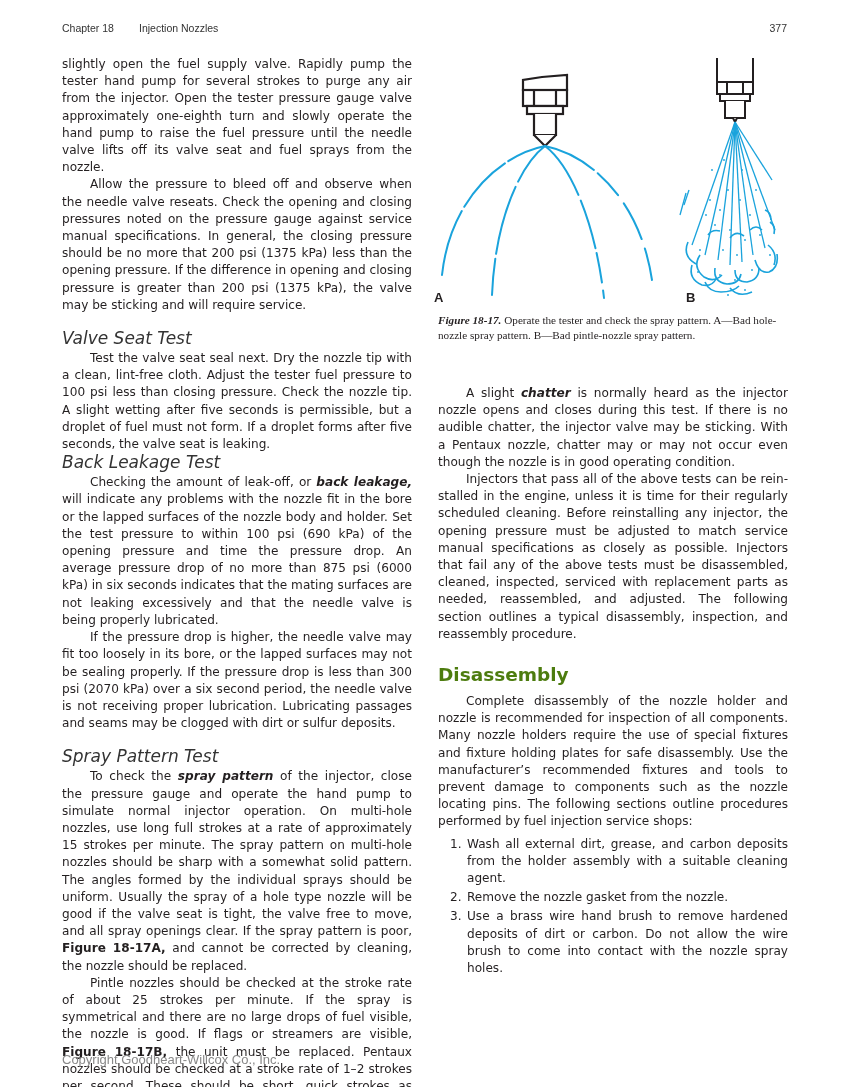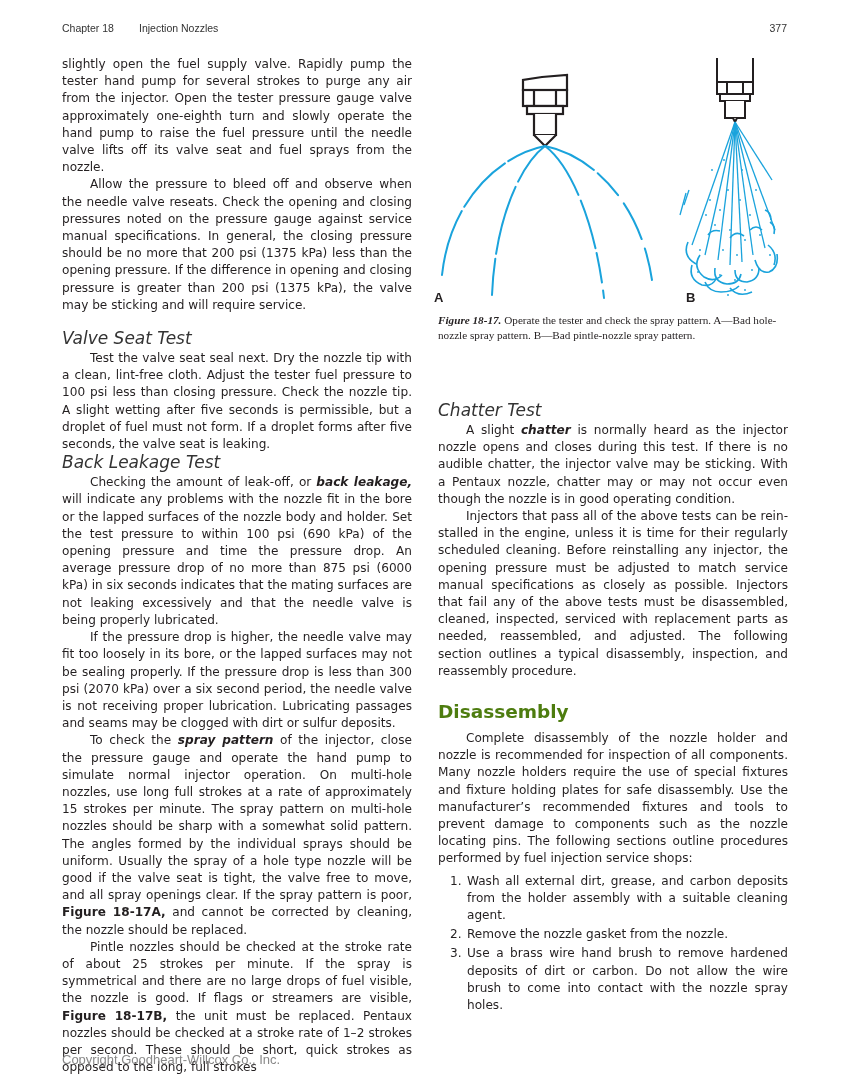--- a/index.html
+++ b/index.html
@@ -65,20 +65,21 @@
   <p>slightly open the fuel supply valve. Rapidly pump the tester hand pump for several strokes to purge any air from the injector. Open the tester pressure gauge valve approxi­mately one-eighth turn and slowly operate the hand pump to raise the fuel pressure until the needle valve lifts off its valve seat and fuel sprays from the nozzle.</p>
   <p class="indent">Allow the pressure to bleed off and observe when the needle valve reseats. Check the opening and closing pres­sures noted on the pressure gauge against service manual specifications. In general, the closing pressure should be no more that 200 psi (1375 kPa) less than the opening pres­sure. If the difference in opening and closing pressure is greater than 200 psi (1375 kPa), the valve may be sticking and will require service.</p>
 
   <h3 style="margin-top:15px;margin-bottom:3px;">Valve Seat Test</h3>
   <p class="indent">Test the valve seat seal next. Dry the nozzle tip with a clean, lint-free cloth. Adjust the tester fuel pressure to 100 psi less than closing pressure. Check the nozzle tip. A slight wetting after five seconds is permissible, but a droplet of fuel must not form. If a droplet forms after five seconds, the valve seat is leaking.</p>
 
   <h3 style="margin-top:0;margin-bottom:3px;">Back Leakage Test</h3>
   <p class="indent"><span>Checking the amount of leak-off, or </span><span class="kw">back leakage,</span><span> will indicate any problems with the nozzle fit in the bore or the lapped surfaces of the nozzle body and holder. Set the test pressure to within 100 psi (690 kPa) of the opening pres­sure and time the pressure drop. An average pressure drop of no more than 875 psi (6000 kPa) in six seconds indicates that the mating surfaces are not leaking excessively and that the needle valve is being properly lubricated.</span></p>
   <p class="indent">If the pressure drop is higher, the needle valve may fit too loosely in its bore, or the lapped surfaces may not be sealing properly. If the pressure drop is less than 300 psi (2070 kPa) over a six second period, the needle valve is not receiving proper lubrication. Lubricating passages and seams may be clogged with dirt or sulfur deposits.</p>
 
+  <h3 style="margin-top:15px;margin-bottom:3px;">Spray Pattern Test</h3>
   <p class="indent"><span>To check the </span><span class="kw">spray pattern</span><span> of the injector, close the pressure gauge and operate the hand pump to simulate normal injector operation. On multi-hole nozzles, use long full strokes at a rate of approximately 15 strokes per minute. The spray pattern on multi-hole nozzles should be sharp with a somewhat solid pattern. The angles formed by the individual sprays should be uniform. Usually the spray of a hole type nozzle will be good if the valve seat is tight, the valve free to move, and all spray openings clear. If the spray pattern is poor, </span><span class="figref">Figure 18-17A,</span><span> and cannot be cor­rected by cleaning, the nozzle should be replaced.</span></p>
   <p class="indent"><span>Pintle nozzles should be checked at the stroke rate of about 25 strokes per minute. If the spray is symmetrical and there are no large drops of fuel visible, the nozzle is good. If flags or streamers are visible, </span><span class="figref">Figure 18-17B,</span><span> the unit must be replaced. Pentaux nozzles should be checked at a stroke rate of 1–2 strokes per second. These should be short, quick strokes as opposed to the long, full strokes</span></p>
 </div>
 
 <div class="figure">
   <svg width="380" height="260" viewBox="0 0 380 260">
 
     <g fill="#fff" stroke="#231f20" stroke-width="2.2" stroke-linejoin="miter">
       <path d="M93 40 L93 30 L112 27 L137 25 L137 40 Z"></path>
       <rect x="93" y="40" width="44" height="16"></rect>
@@ -164,21 +165,20 @@
         <circle cx="298" cy="245" r="0.9"></circle>
     </g>
     <text x="256" y="252" font-family="Liberation Sans, sans-serif" font-weight="bold" font-size="13" fill="#231f20">B</text>
   </svg>
 </div>
 
 <div class="caption"><span class="cap-num">Figure 18-17.</span><span> Operate the tester and check the spray pattern. A—Bad hole-nozzle spray pattern. B—Bad pintle-nozzle spray pattern.</span></div>
 
 <div class="col col-right" style="top:385px;">
 
-  <h3 style="margin-top:16px;margin-bottom:3px;">Chatter Test</h3>
   <p class="indent"><span>A slight </span><span class="kw">chatter</span><span> is normally heard as the injector nozzle opens and closes during this test. If there is no audible chatter, the injector valve may be sticking. With a Pentaux nozzle, chatter may or may not occur even though the nozzle is in good operating condition.</span></p>
   <p class="indent">Injectors that pass all of the above tests can be rein­stalled in the engine, unless it is time for their regularly scheduled cleaning. Before reinstalling any injector, the opening pressure must be adjusted to match service manual specifications as closely as possible. Injectors that fail any of the above tests must be disassembled, cleaned, inspected, serviced with replacement parts as needed, reassembled, and adjusted. The following section outlines a typical disas­sembly, inspection, and reassembly procedure.</p>
 
   <h2 style="margin-top:20px;margin-bottom:6px;">Disassembly</h2>
   <p class="indent" style="margin-bottom:5px;">Complete disassembly of the nozzle holder and nozzle is recommended for inspection of all components. Many nozzle holders require the use of special fixtures and fixture holding plates for safe disassembly. Use the manufacturer’s recommended fixtures and tools to prevent damage to components such as the nozzle locating pins. The following sections outline procedures performed by fuel injection service shops:</p>
 
   <ol class="steps">
     <li><span class="num">1.</span><span>Wash all external dirt, grease, and carbon deposits from the holder assembly with a suitable cleaning agent.</span></li>
     <li><span class="num">2.</span><span>Remove the nozzle gasket from the nozzle.</span></li>
     <li><span class="num">3.</span><span>Use a brass wire hand brush to remove hardened deposits of dirt or carbon. Do not allow the wire brush to come into contact with the nozzle spray holes.</span></li>

